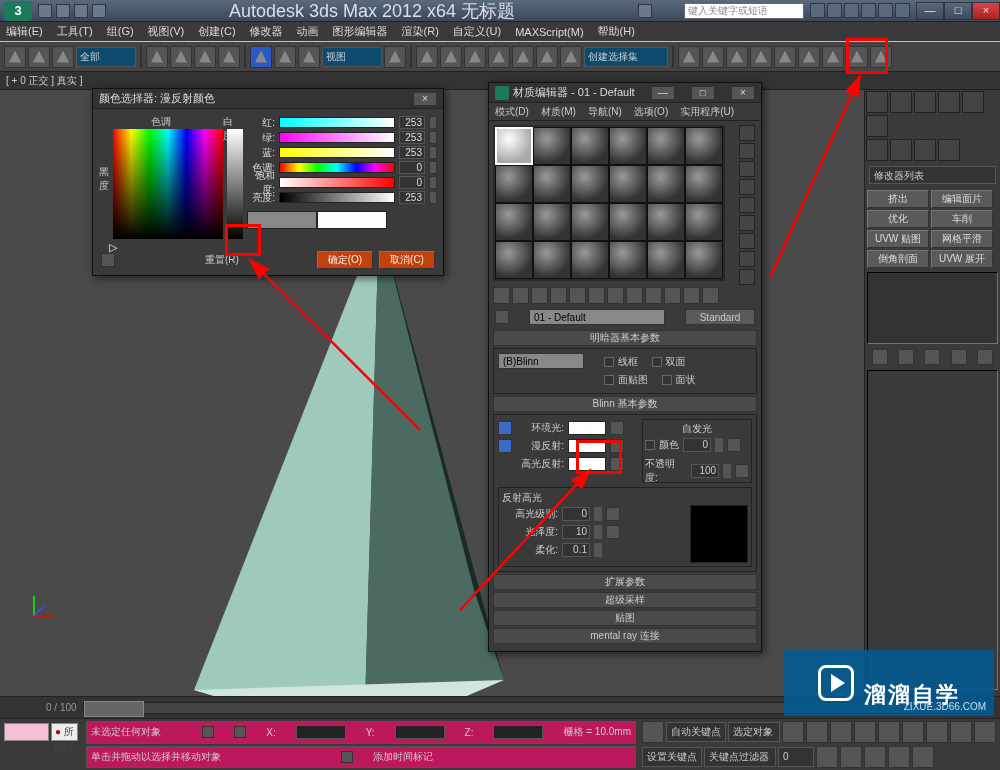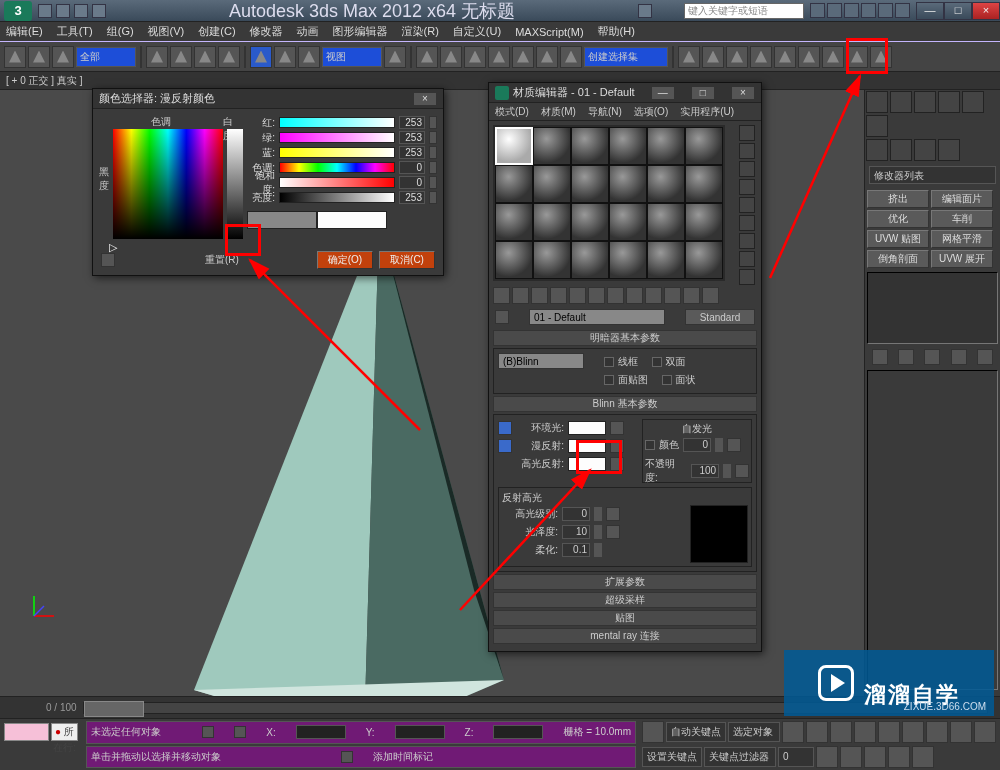--- a/index.html
+++ b/index.html
@@ -18,21 +18,21 @@
 .winbtn.close { background: linear-gradient(#d44,#a22); }
 
 
 .menubar { height: 20px; background: #3a3a3a; display: flex; align-items: center; padding: 0 6px; border-bottom: 1px solid #c4b5fd; }
 .menubar span { margin-right: 14px; color:#ddd; font-size:11px; }
 
 
 .maintb { height: 30px; background: #444; display:flex; align-items:center; padding:0 4px; border-bottom:1px solid #222; gap:2px;}
 .tbbtn { width: 22px; height:22px; background:#555; border:1px solid #333; position:relative;}
 .tbbtn::after{content:"";position:absolute;inset:4px;background:#888;clip-path:polygon(50% 0,100% 100%,0 100%);}
-.tbdrop { width:60px;height:20px;background:#1d4ed8;border:1px solid #555;color:#ccc;font-size:10px;padding:0 3px;display:flex;align-items:center;}
+.tbdrop { width:60px;height:20px;background:#0c4a6e;border:1px solid #555;color:#ccc;font-size:10px;padding:0 3px;display:flex;align-items:center;}
 .tbsep { width:2px;height:22px;background:#333;margin:0 2px;}
 
 
 .statushdr { height:18px;background:#333;display:flex;align-items:center;padding:0 6px;color:#ccc;font-size:10px;border-bottom:1px solid #222;}
 
 
 .workspace { position:absolute; top:90px; left:0; right:0; bottom:74px; background:#4a4a4a; }
 .viewport { position:absolute; left:14px; top:0; right:140px; bottom:0; background:#4a4a4a; }
 .pyramid { position:absolute; left:150px; top:130px; width:360px; height:520px; }
 .cube3d { position:absolute; right:152px; top:4px; width:48px;height:48px; }
@@ -97,21 +97,21 @@
 
 
 .timeline { position:absolute;left:0;right:0;bottom:52px;height:22px;background:#333;border-top:1px solid #222;display:flex;align-items:center;padding:0 6px;}
 .timeline .track{flex:1;height:12px;background:#444;border:1px solid #222;position:relative;margin:0 6px;}
 .timeline .tlabel{font-size:10px;color:#999;}
 .bottombar { position:absolute;left:0;right:0;bottom:0;height:52px;background:#3a3a3a;border-top:1px solid #222;display:flex;}
 .botleft{width:82px;display:flex;flex-direction:row;gap:2px;padding:4px;}
 .pinkbox{width:72px;height:18px;background:#f6c0d8;border:1px solid #888;}
 .locbtn{height:18px;background:#eee;border:1px solid #888;color:#444;font-size:10px;text-align:center;line-height:16px;}
 .botmid{flex:1;display:flex;flex-direction:column;padding:2px 4px;gap:2px;}
-.botline{height:32px;background:#701a75;border:1px solid #555;display:flex;align-items:center;padding:0 4px;font-size:10px;color:#ccc;gap:20px;}
+.botline{height:32px;background:#be185d;border:1px solid #555;display:flex;align-items:center;padding:0 4px;font-size:10px;color:#ccc;gap:20px;}
 .botright{width:360px;display:flex;flex-wrap:wrap;align-items:center;padding:2px;gap:2px;}
 .botright .ctl{height:20px;background:#333;border:1px solid #555;font-size:10px;padding:0 4px;display:flex;align-items:center;}
 .botright .ico{width:22px;height:22px;background:#555;border:1px solid #333;}
 
 
 .redbox { position:absolute;border:3px solid #f00;pointer-events:none;}
 .redarrow { position:absolute;pointer-events:none;}
 .watermark { position:absolute;right:6px;bottom:54px;width:210px;height:66px;background:rgba(0,90,150,.85);display:flex;align-items:center;justify-content:center;color:#fff;}
 .watermark .big{font-size:22px;font-weight:bold;letter-spacing:2px;margin-top:24px;}
 .watermark .small{position:absolute;right:8px;bottom:4px;font-size:10px;color:#cde;}

